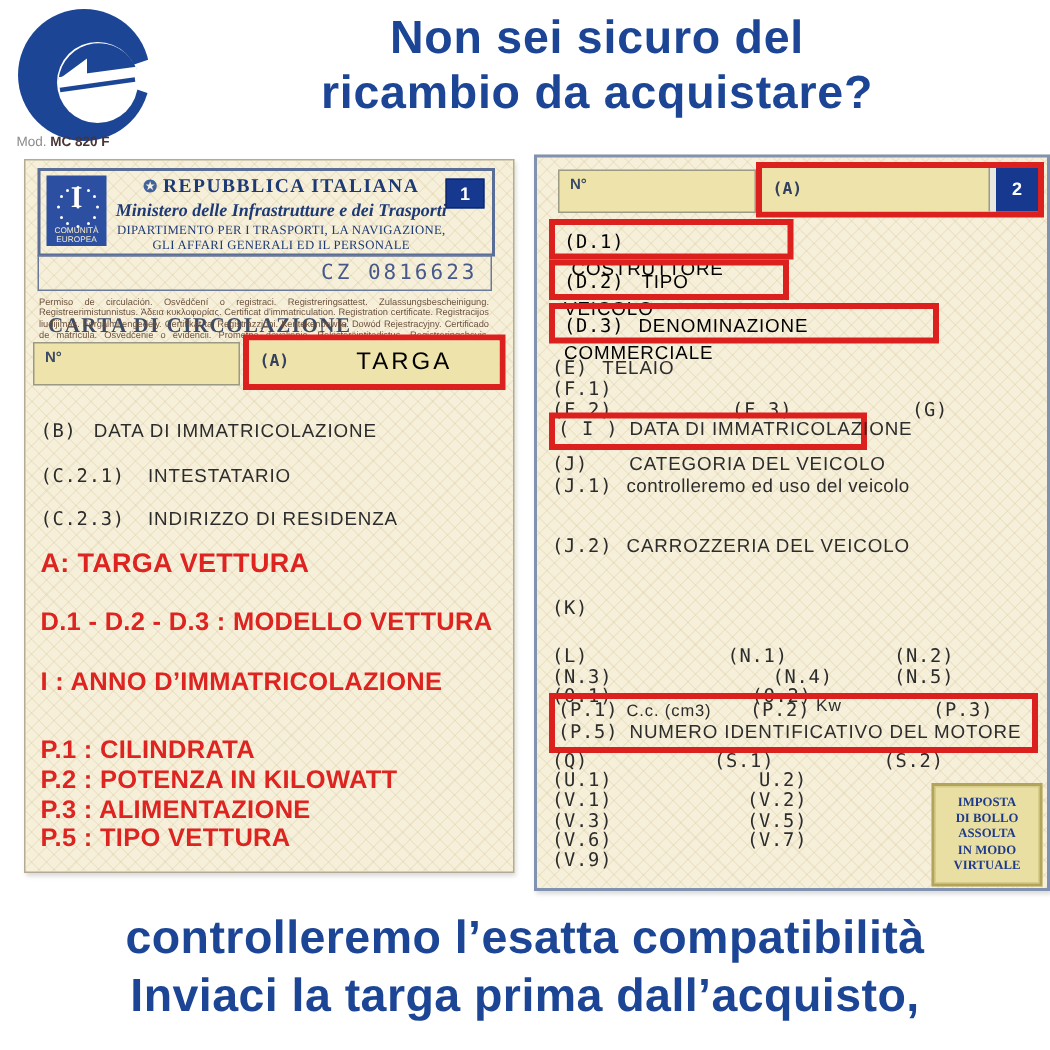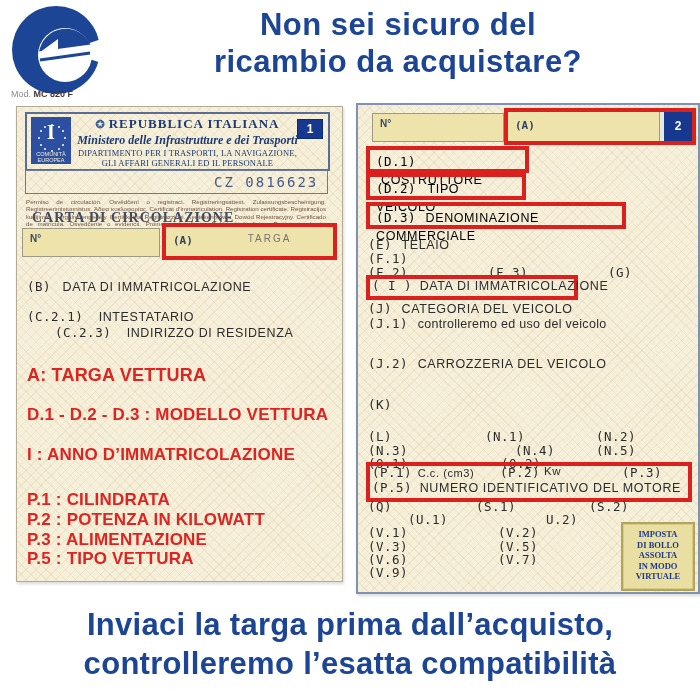--- a/index.html
+++ b/index.html
@@ -50,21 +50,21 @@
     color:#6e5340;text-align:justify;filter:blur(0.2px);}
   
   .yfield{background:#eee4ab;border:1px solid #9a9a85;}
   .n-field1{position:absolute;left:5px;top:121px;width:136px;height:27px;}
   .n-field2{position:absolute;left:14px;top:8px;width:130px;height:27px;}
   .n-label{position:absolute;left:7px;top:4px;font-size:10px;font-weight:bold;color:#3c4a66;}
   .rbox{position:absolute;border:4px solid #dc201d;}
   .targa-box{left:145px;top:116px;width:167px;height:29px;}
   .targa-inner{position:absolute;inset:0;background:#eee4ab;}
   .a-code{position:absolute;left:7px;top:7px;font-size:11px;font-weight:bold;color:#33405e;font-family:"DejaVu Sans Mono",monospace;}
-  .targa-text{position:absolute;left:40px;right:0;top:6px;text-align:center;font-size:10px;letter-spacing:2px;color:#737373;}
+  .targa-text{position:absolute;left:40px;right:0;top:6px;text-align:center;font-size:16px;letter-spacing:2px;color:#000000;}
   
   .dl{position:absolute;white-space:nowrap;font-size:12.5px;color:#2c2c2c;}
   .code{font-family:"DejaVu Sans Mono",monospace;letter-spacing:0.5px;}
   .lbl{font-family:"Liberation Sans",sans-serif;letter-spacing:0.6px;}
   .c2{position:absolute;}
   
   .ann{position:absolute;left:10px;white-space:nowrap;font-weight:bold;color:#dd2420;font-size:17px;letter-spacing:0.2px;}
   
   .a2-box{left:146px;top:3px;width:184px;height:29px;}
   .a2-inner{position:absolute;inset:0;display:flex;}
@@ -146,21 +146,21 @@
   </div>
 
   <div class="dl" style="left:10px;top:172px;">
     <span class="code">(B)</span>
     <span class="lbl" style="margin-left:8px;">DATA DI IMMATRICOLAZIONE</span>
   </div>
   <div class="dl" style="left:10px;top:202px;">
     <span class="code">(C.2.1)</span>
     <span class="lbl" style="margin-left:12px;">INTESTATARIO</span>
   </div>
-  <div class="dl" style="left:10px;top:218px;margin-left:28px;">
+  <div class="dl" style="left:10px;top:231px;">
     <span class="code">(C.2.3)</span>
     <span class="lbl" style="margin-left:12px;">INDIRIZZO DI RESIDENZA</span>
   </div>
 
   <div class="ann" style="top:258px;font-size:18px;">A: TARGA VETTURA</div>
   <div class="ann" style="top:298px;">D.1 - D.2 - D.3 : MODELLO VETTURA</div>
   <div class="ann" style="top:338px;">I : ANNO D’IMMATRICOLAZIONE</div>
   <div class="ann" style="top:383px;">P.1 : CILINDRATA</div>
   <div class="ann" style="top:403px;">P.2 : POTENZA IN KILOWATT</div>
   <div class="ann" style="top:423px;">P.3 : ALIMENTAZIONE</div>
@@ -210,21 +210,21 @@
   </div>
 
   <div class="rbox" style="left:8px;top:170px;width:204px;height:17px;"></div>
   <div class="dl" style="left:14px;top:173px;">
     <span class="code">( I )</span>
     <span class="lbl" style="margin-left:4px;">DATA DI IMMATRICOLAZIONE</span>
   </div>
 
   <div class="dl" style="left:10px;top:196px;">
     <span class="code">(J)</span>
-    <span class="lbl" style="margin-left:6px;">CATEGORIA DEL VEICOLO</span>
+    <span class="lbl" style="margin-left:24px;">CATEGORIA DEL VEICOLO</span>
   </div>
   <div class="dl" style="left:10px;top:211px;">
     <span class="code">(J.1)</span>
     <span class="lbl" style="margin-left:6px;letter-spacing:0.3px;">controlleremo ed uso del veicolo</span>
   </div>
   <div class="dl" style="left:10px;top:251px;">
     <span class="code">(J.2)</span>
     <span class="lbl" style="margin-left:6px;">CARROZZERIA DEL VEICOLO</span>
   </div>
 
@@ -258,21 +258,21 @@
   <div class="dl" style="left:14px;top:375px;">
     <span class="code">(P.5)</span>
     <span class="lbl" style="margin-left:4px;">NUMERO IDENTIFICATIVO DEL MOTORE</span>
   </div>
 
   <div class="dl" style="left:10px;top:394px;">
     <span class="code">(Q)</span>
     <span class="code c2" style="left:108px;">(S.1)</span>
     <span class="code c2" style="left:221px;">(S.2)</span>
   </div>
-  <div class="dl" style="left:10px;top:407px;margin-left:40px;">
+  <div class="dl" style="left:10px;top:407px;">
     <span class="code">(U.1)</span>
     <span class="code c2" style="left:138px;">U.2)</span>
   </div>
   <div class="dl" style="left:10px;top:420px;">
     <span class="code">(V.1)</span>
     <span class="code c2" style="left:130px;">(V.2)</span>
   </div>
   <div class="dl" style="left:10px;top:434px;">
     <span class="code">(V.3)</span>
     <span class="code c2" style="left:130px;">(V.5)</span>
@@ -288,15 +288,15 @@
   <div class="imposta">
     <div>IMPOSTA</div>
     <div>DI BOLLO</div>
     <div>ASSOLTA</div>
     <div>IN MODO</div>
     <div>VIRTUALE</div>
   </div>
 </div>
 
 <div class="footer">
+  <div>controlleremo l’esatta compatibilità</div>
   <div>Inviaci la targa prima dall’acquisto,</div>
-  <div>controlleremo l’esatta compatibilità</div>
 </div>
 
 </body></html>

